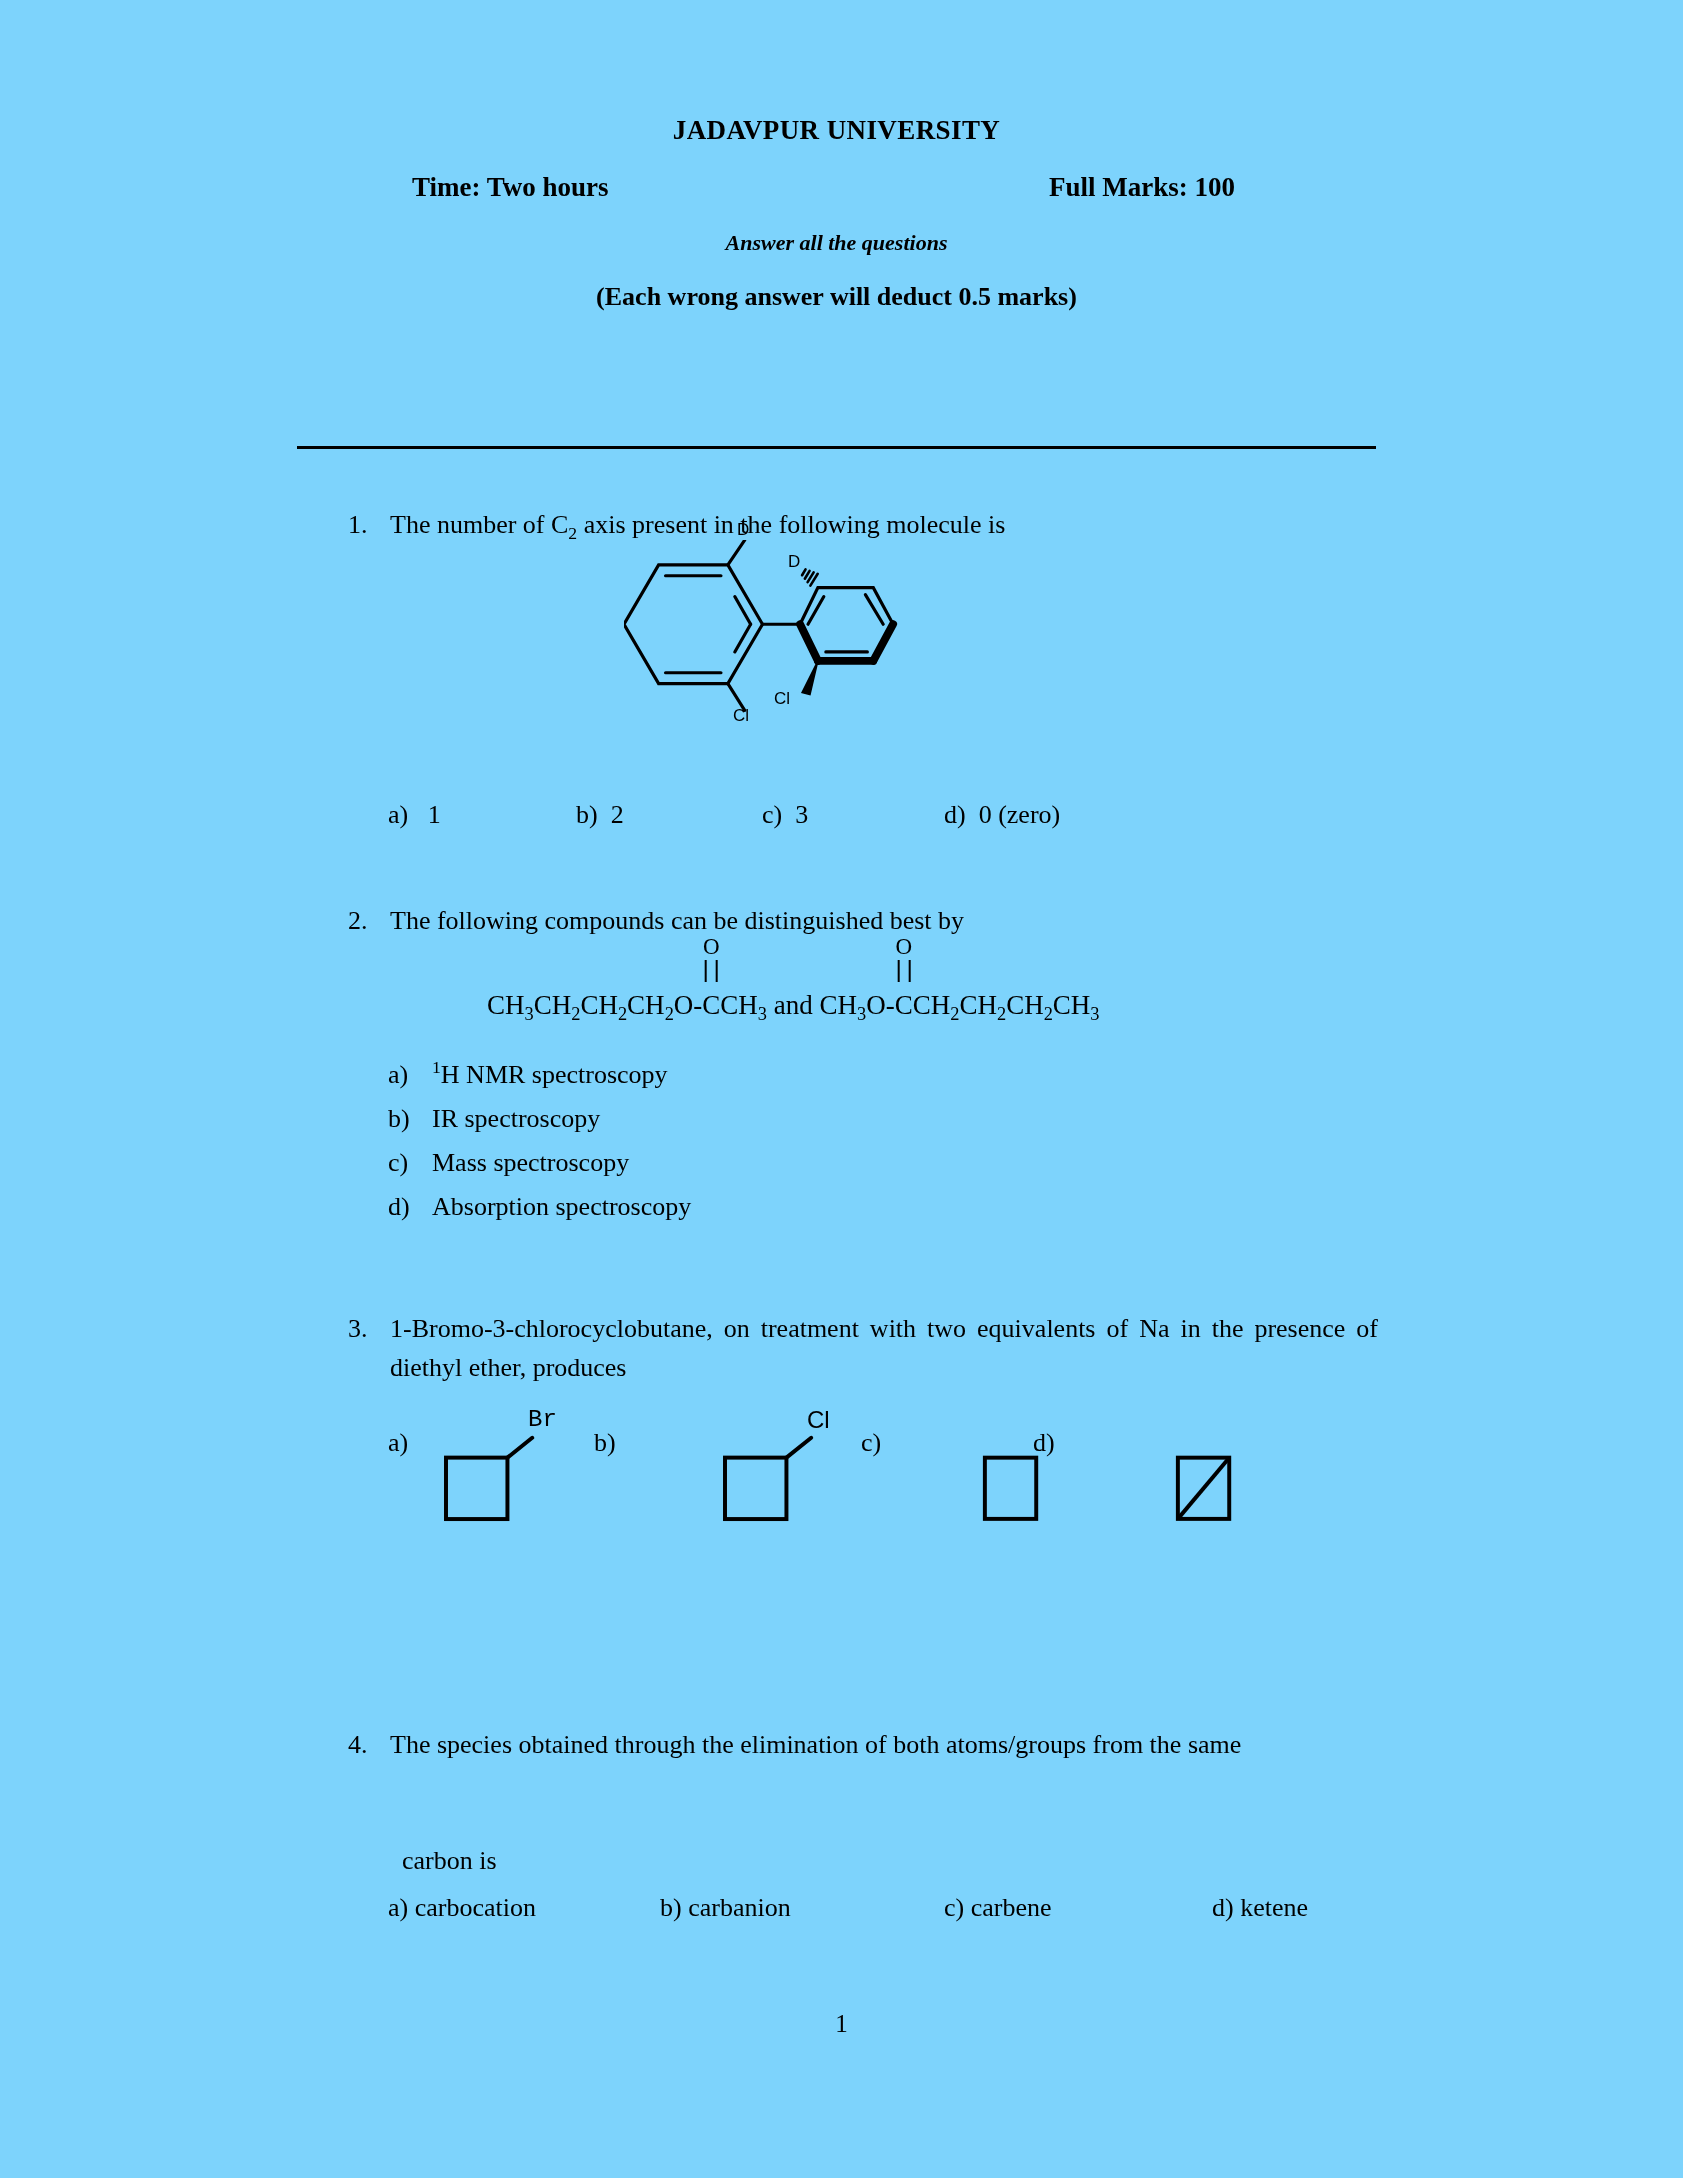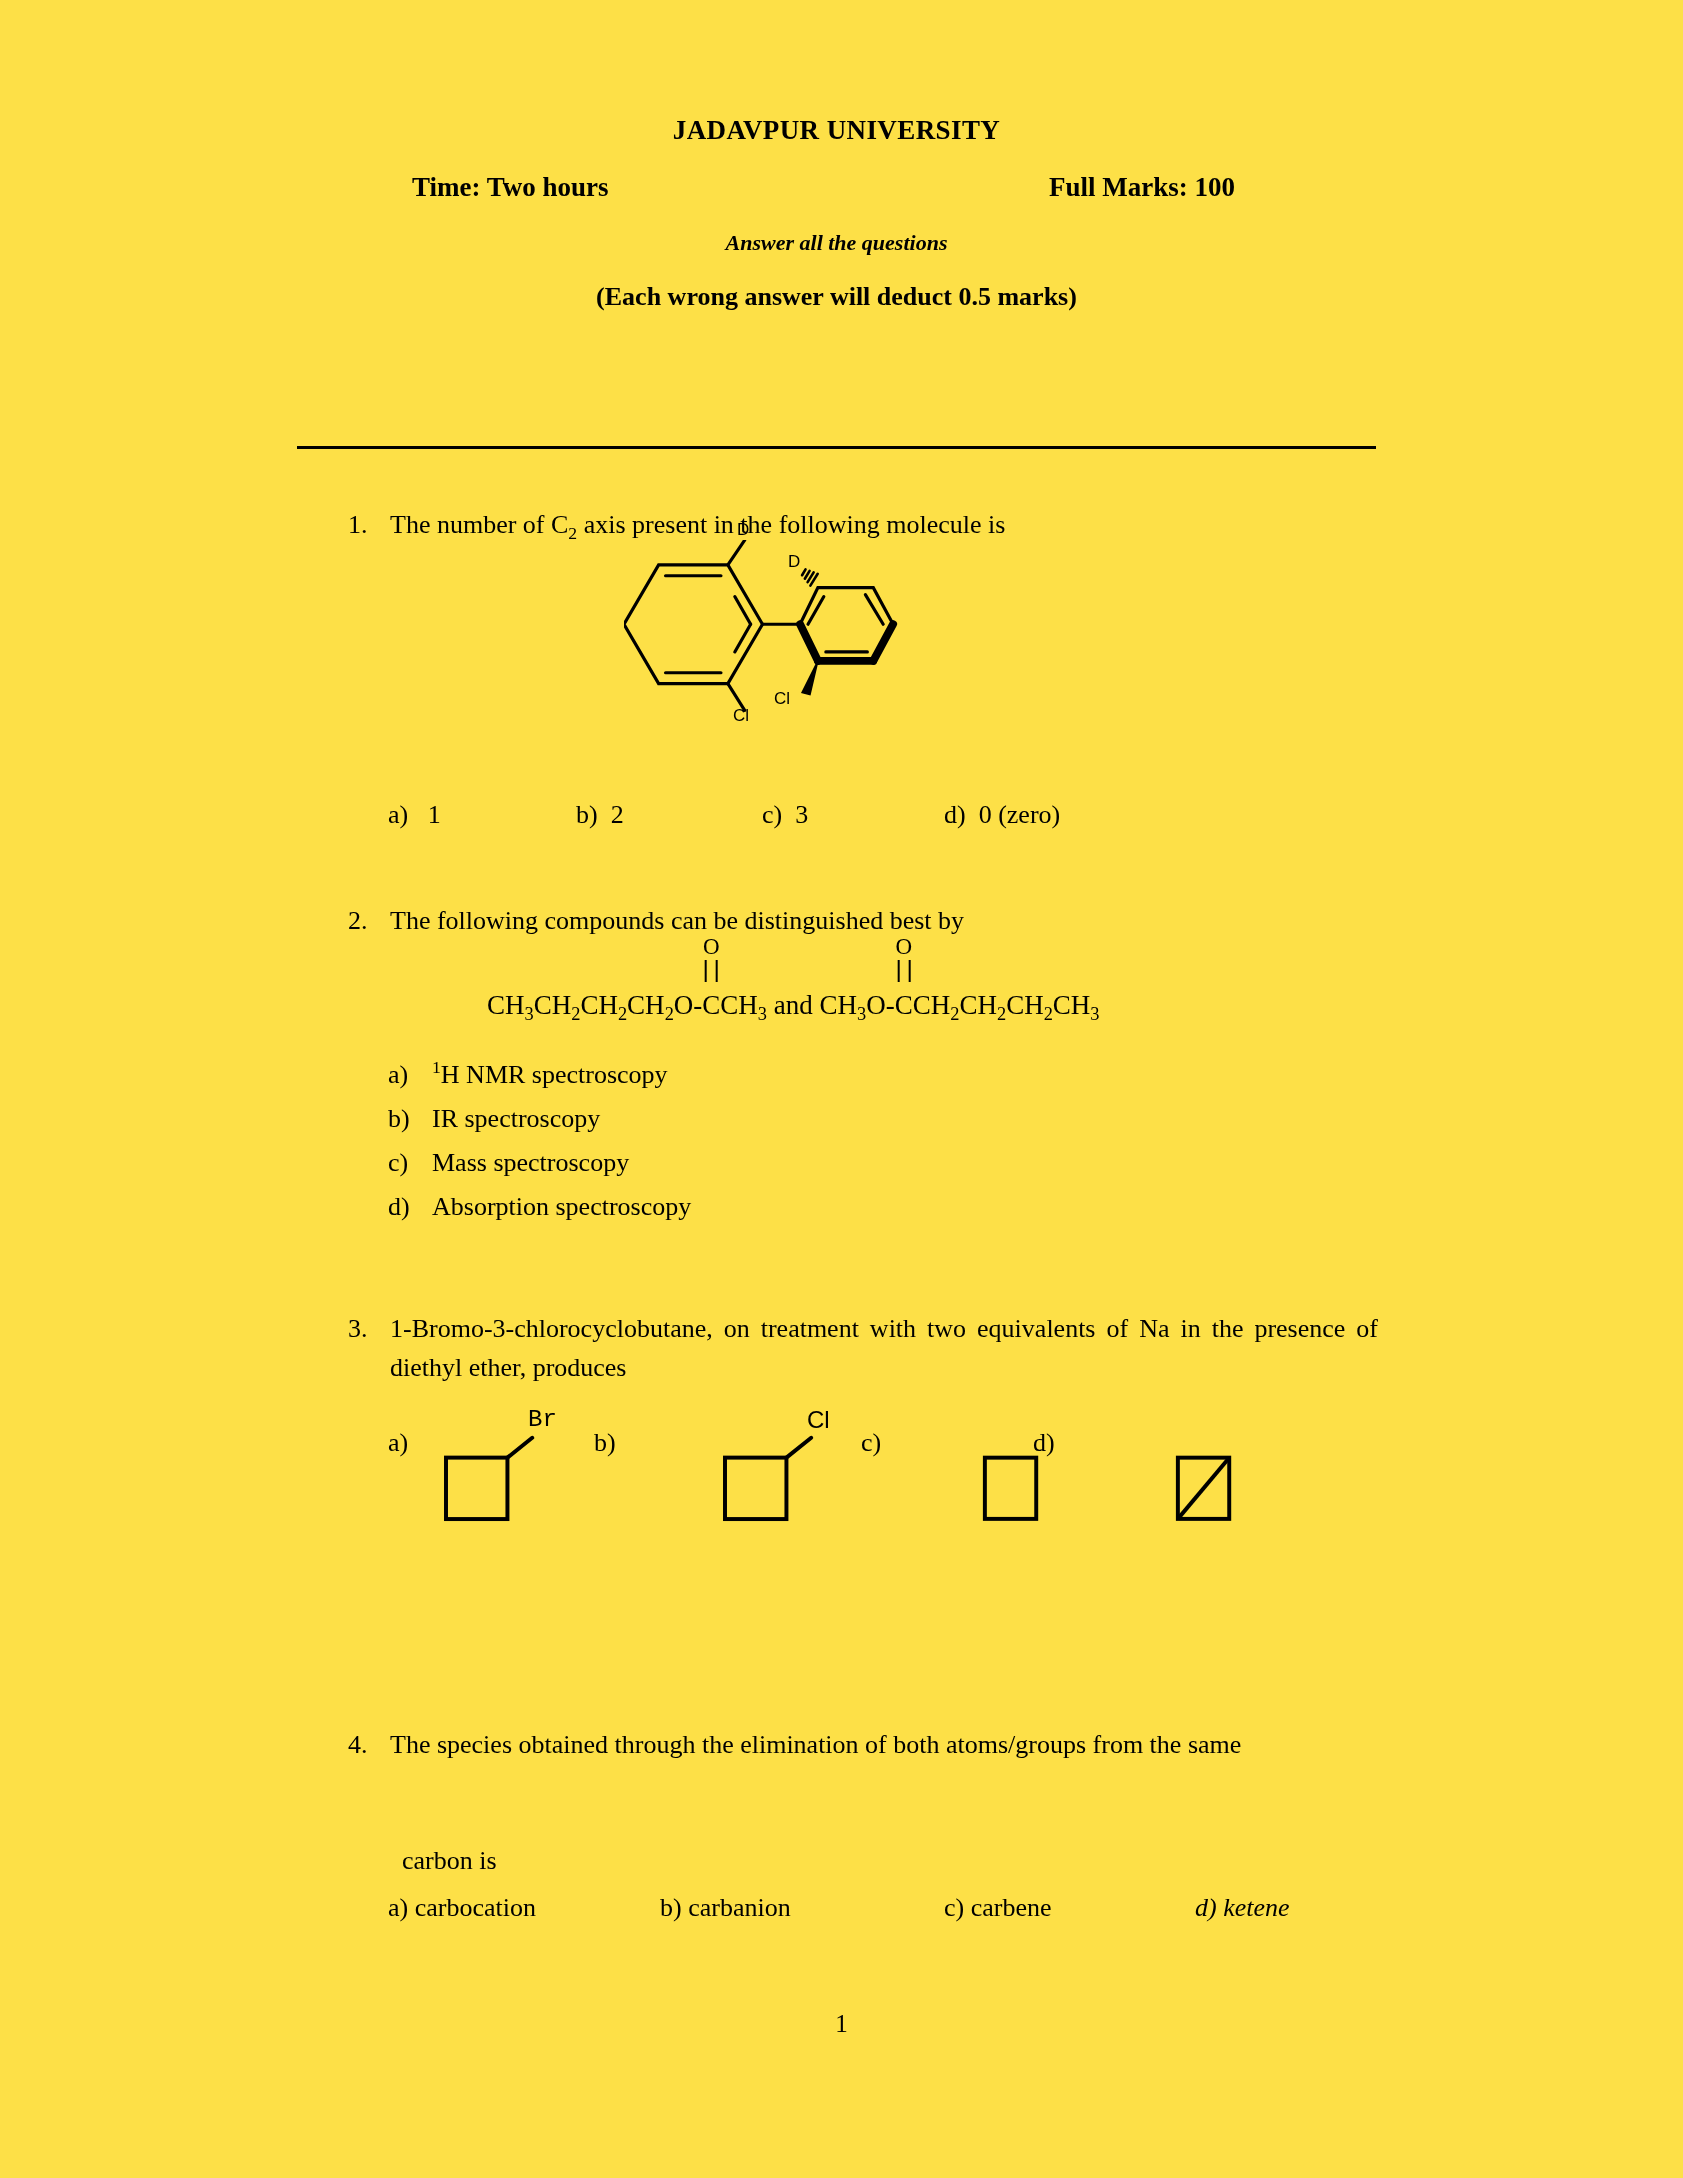--- a/index.html
+++ b/index.html
@@ -13,21 +13,21 @@
     font-family: "Liberation Serif", "DejaVu Serif", serif;
     color: #000000;
     position: relative;
     overflow: hidden;
   }
   .page {
     position: absolute;
     left: 0; top: 0;
     width: 1683px;
     height: 2178px;
-    background: #fde047;
+    background: #7dd3fc;
   }
 
   
   .header {
     position: absolute;
     left: 297px;
     top: 117px;
     width: 1079px;
     text-align: center;
   }
@@ -344,21 +344,21 @@
       <span>carbocation</span>
     </span>
     <span class="opt" style="left:272px;">
       <span>b)</span>
       <span>carbanion</span>
     </span>
     <span class="opt" style="left:556px;">
       <span>c)</span>
       <span>carbene</span>
     </span>
-    <span class="opt" style="left:807px;font-style:italic;">
+    <span class="opt" style="left:824px;">
       <span>d)</span>
       <span>ketene</span>
     </span>
   </div>
 
   <div class="page-num">1</div>
 
 </div>
 
 

